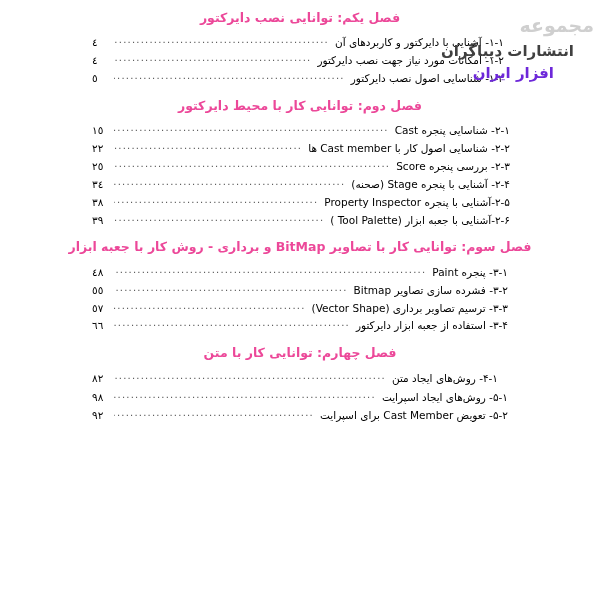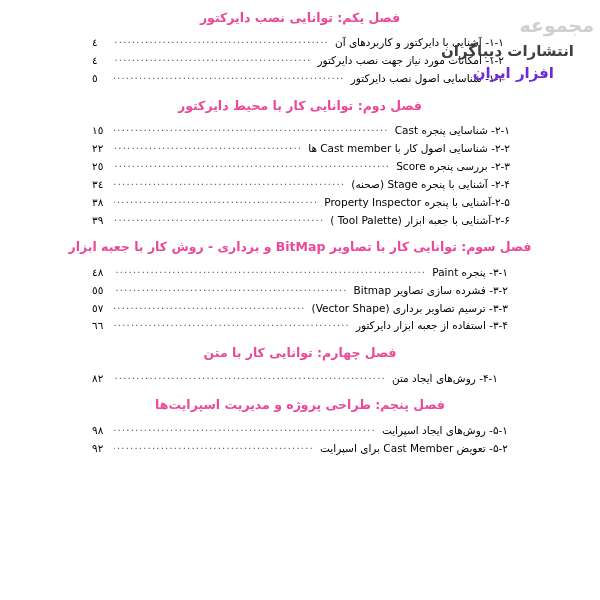--- a/index.html
+++ b/index.html
@@ -228,21 +228,20 @@
     <ul class="entries">
       <li class="entry">
         <span class="e-label">۴-۱- روش‌های ایجاد متن</span>
         <span class="e-dots"></span>
         <span class="e-page">٨٢</span>
       </li>
     </ul>
   </section>
 
   <section class="chapter chapter-5">
-    <h2 class="chapter-title">فصل پنجم: طراحی پروژه و مدیریت اسپرایت‌ها</h2>
     <ul class="entries">
       <li class="entry">
         <span class="e-label">۵-۱- روش‌های ایجاد اسپرایت</span>
         <span class="e-dots"></span>
         <span class="e-page">٩٨</span>
       </li>
       <li class="entry">
         <span class="e-label">۵-۲- تعویض Cast Member برای اسپرایت</span>
         <span class="e-dots"></span>
         <span class="e-page">٩٢</span>

